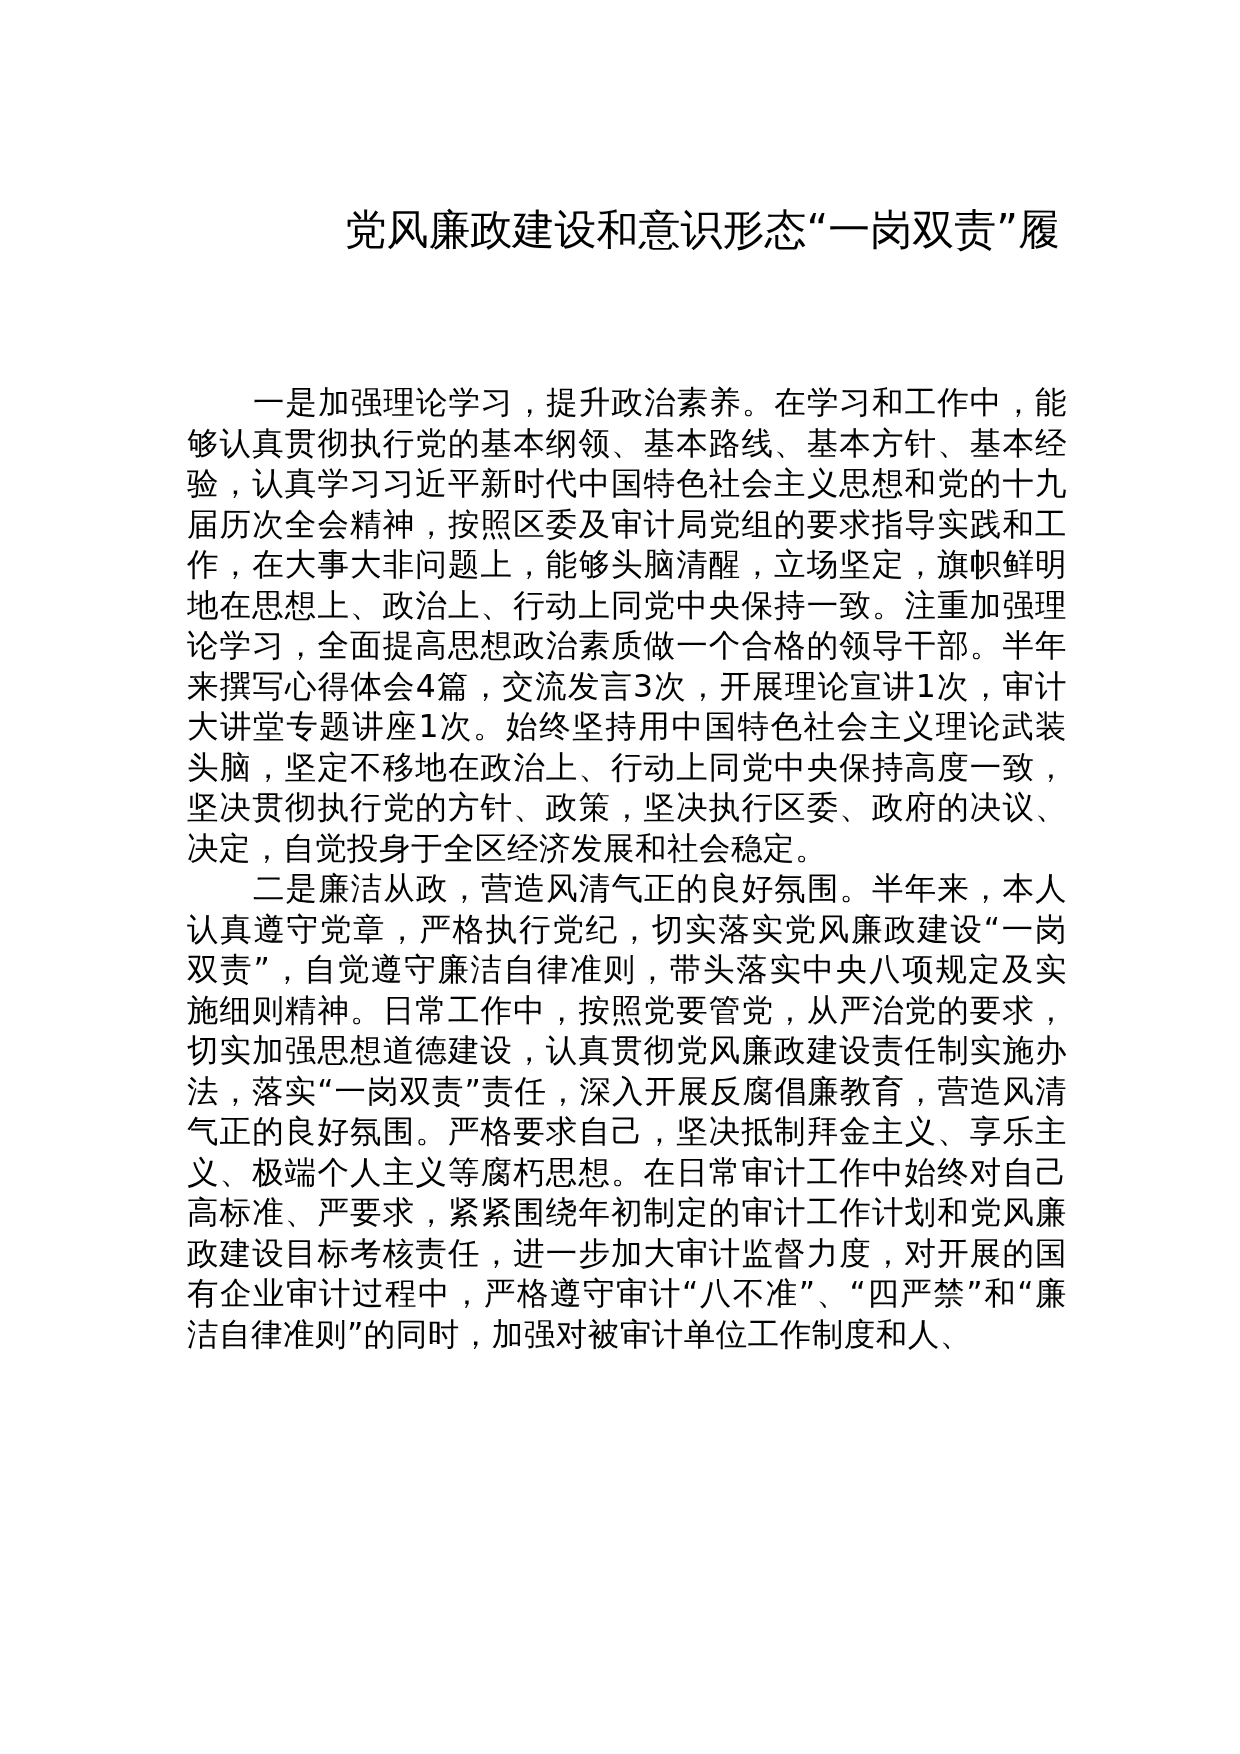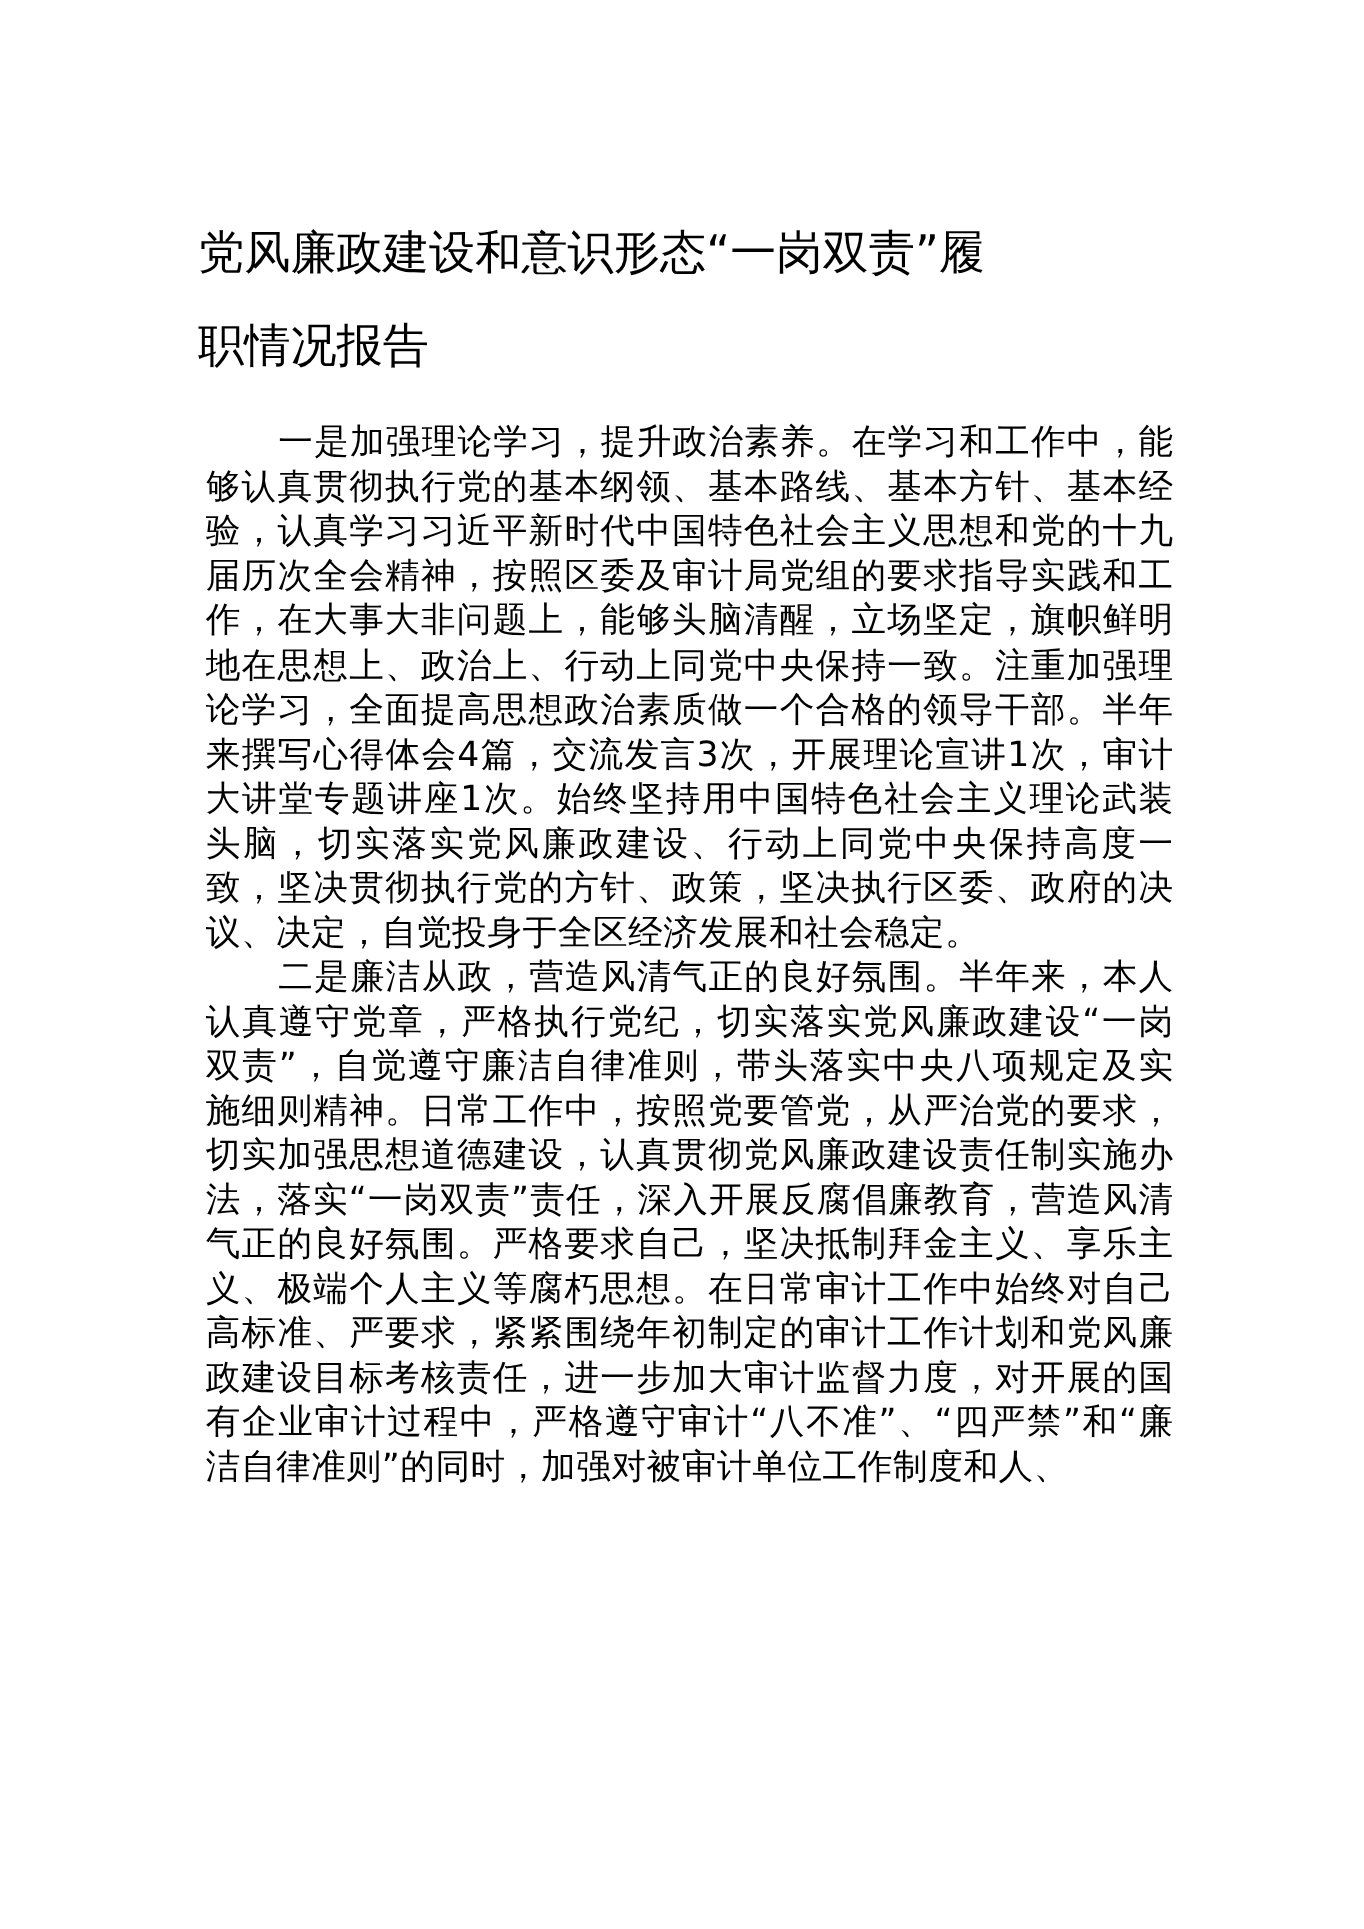--- a/index.html
+++ b/index.html
@@ -21,21 +21,21 @@
       top: 0;
       width: 1240px;
       height: 1754px;
       background: #ffffff;
     }
     .title {
       position: absolute;
       left: 180px;
       top: 188px;
       width: 880px;
-      text-align: left;
+      text-align: right;
       font-size: 42px;
       line-height: 84px;
       font-weight: normal;
       letter-spacing: 0px;
       margin: 0;
     }
     .body {
       position: absolute;
       left: 187px;
       top: 382px;
@@ -52,20 +52,19 @@
     .para .lead {
       font-weight: normal;
     }
   </style>
 </head>
 <body>
 
 <div class="page">
   <h1 class="title">
     <span>党风廉政建设和意识形态“一岗双责”履</span><br>
-    <span>职情况报告</span>
   </h1>
 
   <div class="body">
-    <p class="para"><span class="lead">一是加强理论学习，提升政治素养。</span><span>在学习和工作中，能够认真贯彻执行党的基本纲领、基本路线、基本方针、基本经验，认真学习习近平新时代中国特色社会主义思想和党的十九届历次全会精神，按照区委及审计局党组的要求指导实践和工作，在大事大非问题上，能够头脑清醒，立场坚定，旗帜鲜明地在思想上、政治上、行动上同党中央保持一致。注重加强理论学习，全面提高思想政治素质做一个合格的领导干部。半年来撰写心得体会4篇，交流发言3次，开展理论宣讲1次，审计大讲堂专题讲座1次。始终坚持用中国特色社会主义理论武装头脑，切实落实党风廉政建设、行动上同党中央保持高度一致，坚决贯彻执行党的方针、政策，坚决执行区委、政府的决议、决定，自觉投身于全区经济发展和社会稳定。</span></p>
+    <p class="para"><span class="lead">一是加强理论学习，提升政治素养。</span><span>在学习和工作中，能够认真贯彻执行党的基本纲领、基本路线、基本方针、基本经验，认真学习习近平新时代中国特色社会主义思想和党的十九届历次全会精神，按照区委及审计局党组的要求指导实践和工作，在大事大非问题上，能够头脑清醒，立场坚定，旗帜鲜明地在思想上、政治上、行动上同党中央保持一致。注重加强理论学习，全面提高思想政治素质做一个合格的领导干部。半年来撰写心得体会4篇，交流发言3次，开展理论宣讲1次，审计大讲堂专题讲座1次。始终坚持用中国特色社会主义理论武装头脑，坚定不移地在政治上、行动上同党中央保持高度一致，坚决贯彻执行党的方针、政策，坚决执行区委、政府的决议、决定，自觉投身于全区经济发展和社会稳定。</span></p>
     <p class="para"><span class="lead">二是廉洁从政，营造风清气正的良好氛围。</span><span>半年来，本人认真遵守党章，严格执行党纪，切实落实党风廉政建设“一岗双责”，自觉遵守廉洁自律准则，带头落实中央八项规定及实施细则精神。日常工作中，按照党要管党，从严治党的要求，切实加强思想道德建设，认真贯彻党风廉政建设责任制实施办法，落实“一岗双责”责任，深入开展反腐倡廉教育，营造风清气正的良好氛围。严格要求自己，坚决抵制拜金主义、享乐主义、极端个人主义等腐朽思想。在日常审计工作中始终对自己高标准、严要求，紧紧围绕年初制定的审计工作计划和党风廉政建设目标考核责任，进一步加大审计监督力度，对开展的国有企业审计过程中，严格遵守审计“八不准”、“四严禁”和“廉洁自律准则”的同时，加强对被审计单位工作制度和人、</span></p>
   </div>
 </div>
 
 </body></html>

